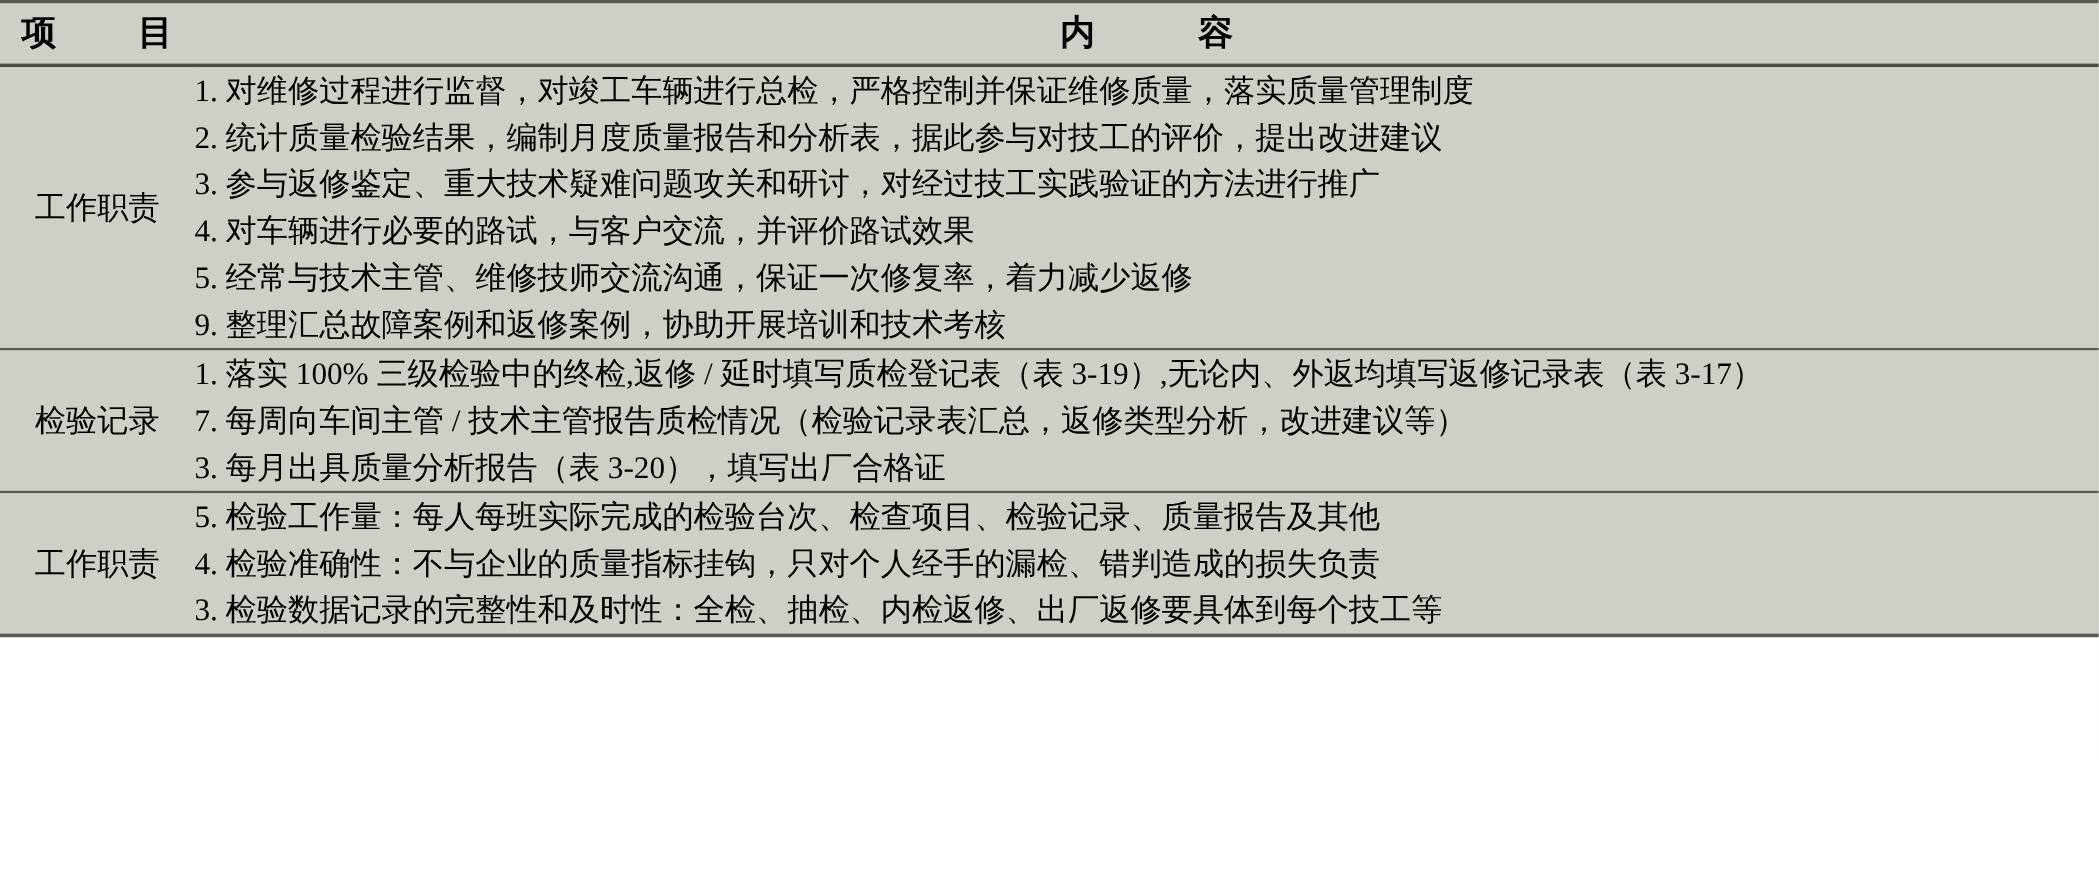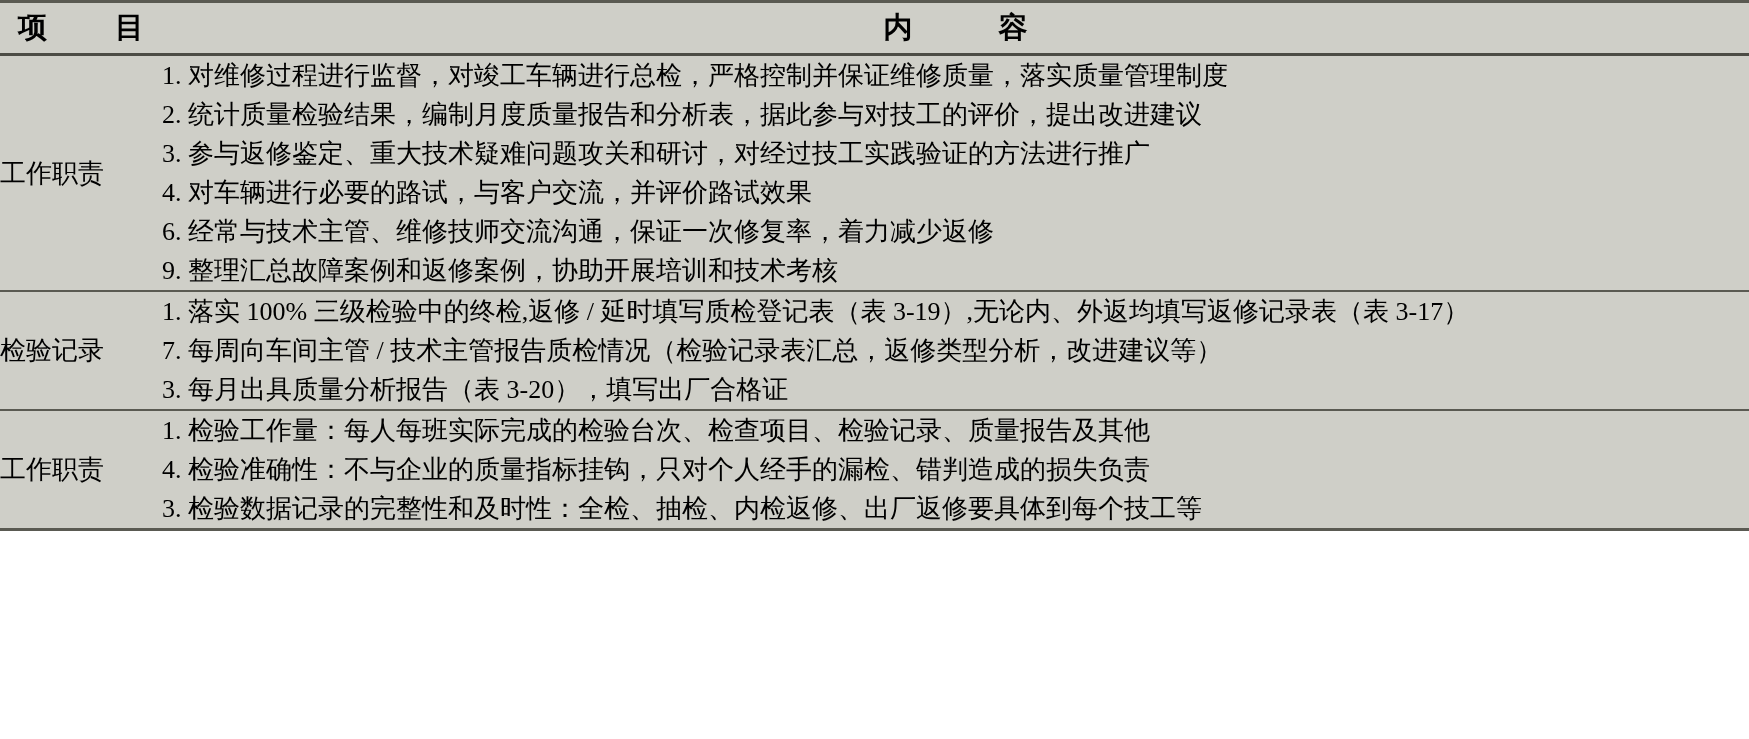--- a/index.html
+++ b/index.html
@@ -69,21 +69,21 @@
     height: 3px;
     background: #5a5a52;
     width: 1749px;
   }
 
   .body-row td {
     font-size: 26px;
     line-height: 39px;
   }
   .cell-item {
-    text-align: left;
+    text-align: center;
     font-size: 26px;
     border-right: 2px solid #5a5a52;
     vertical-align: middle;
   }
   .cell-content {
     padding: 10px 0 10px 14px;
     vertical-align: middle;
   }
   .cell-content ol {
     list-style: none;
@@ -145,21 +145,21 @@
       </tr>
 
       <tr class="body-row">
         <td class="cell-item">工作职责</td>
         <td class="cell-content">
           <ol>
             <li>1. 对维修过程进行监督，对竣工车辆进行总检，严格控制并保证维修质量，落实质量管理制度</li>
             <li>2. 统计质量检验结果，编制月度质量报告和分析表，据此参与对技工的评价，提出改进建议</li>
             <li>3. 参与返修鉴定、重大技术疑难问题攻关和研讨，对经过技工实践验证的方法进行推广</li>
             <li>4. 对车辆进行必要的路试，与客户交流，并评价路试效果</li>
-            <li>6. 经常与技术主管、维修技师交流沟通，保证一次修复率，着力减少返修</li>
+            <li>5. 经常与技术主管、维修技师交流沟通，保证一次修复率，着力减少返修</li>
             <li>9. 整理汇总故障案例和返修案例，协助开展培训和技术考核</li>
           </ol>
         </td>
       </tr>
       <tr class="sep-row">
         <td colspan="2">
             <div class="sep-line"></div>
           </td>
       </tr>
 
@@ -176,21 +176,21 @@
       <tr class="sep-row">
         <td colspan="2">
             <div class="sep-line"></div>
           </td>
       </tr>
 
       <tr class="body-row">
         <td class="cell-item">工作职责</td>
         <td class="cell-content">
           <ol>
-            <li>1. 检验工作量：每人每班实际完成的检验台次、检查项目、检验记录、质量报告及其他</li>
+            <li>5. 检验工作量：每人每班实际完成的检验台次、检查项目、检验记录、质量报告及其他</li>
             <li>4. 检验准确性：不与企业的质量指标挂钩，只对个人经手的漏检、错判造成的损失负责</li>
             <li>3. 检验数据记录的完整性和及时性：全检、抽检、内检返修、出厂返修要具体到每个技工等</li>
           </ol>
         </td>
       </tr>
     </tbody>
   </table>
   <div class="rule-bottom"></div>
 </div>
 

